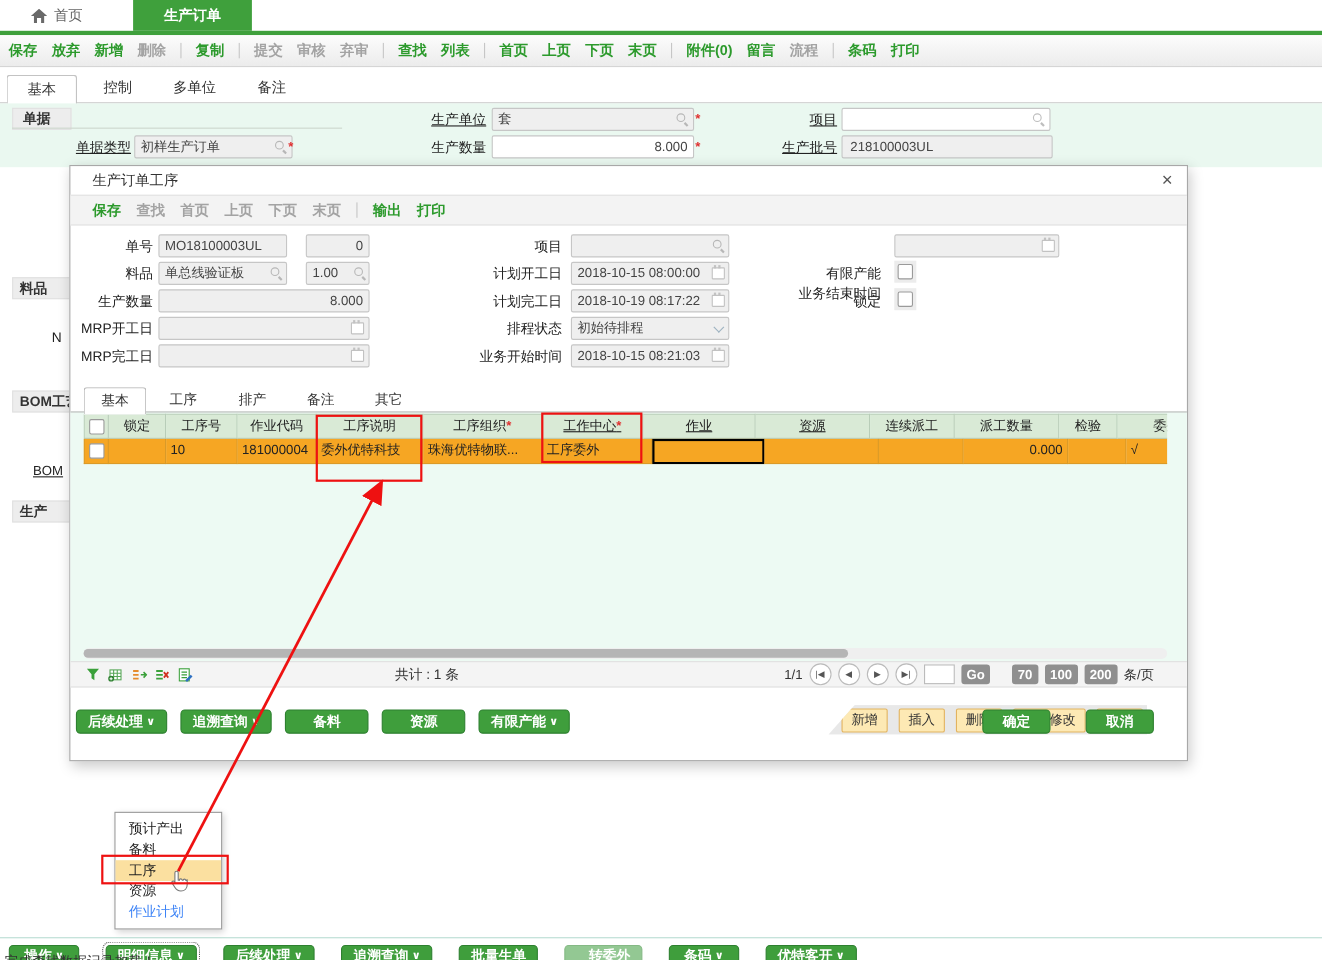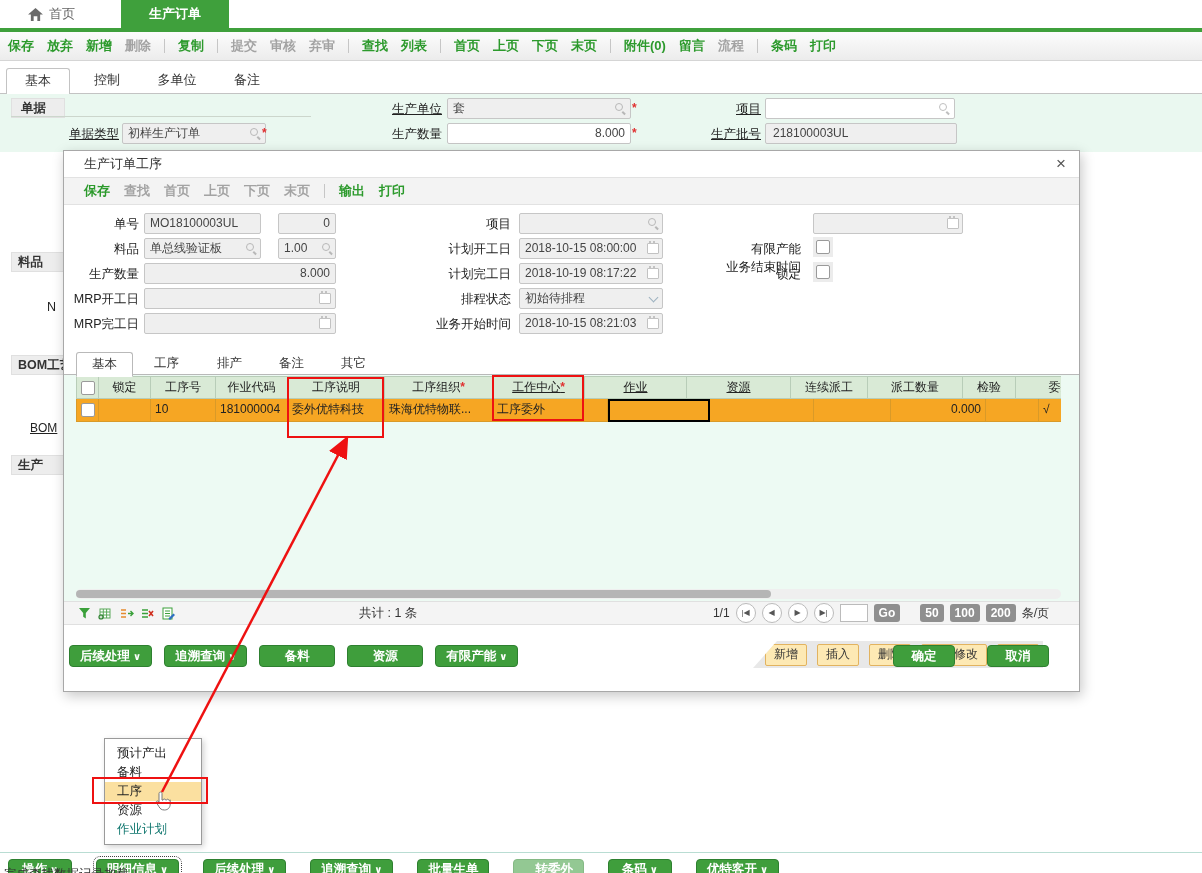--- a/index.html
+++ b/index.html
@@ -112,21 +112,21 @@
   .m-btns{position:absolute;left:5px;top:494px;display:flex;gap:12px;}
   .m-btns .grn{min-width:76px;}
   .m-btns-r{position:absolute;right:30px;top:494px;display:flex;gap:32px;}
   .m-btns-r .grn{min-width:62px;}
 
   
   .ctx{position:absolute;left:104px;top:738px;width:96px;background:#fff;border:1px solid #9a9a9a;z-index:20;
        box-shadow:2px 2px 6px rgba(0,0,0,.18);padding:5px 0;}
   .ctx-item{height:19px;line-height:19px;padding-left:12px;font-size:12.5px;color:#222;cursor:pointer;white-space:nowrap;}
   .ctx-item.hl{background:#fbe0a0;}
-  .ctx-item.dis{color:#0f766e;cursor:default;}
+  .ctx-item.dis{color:#3b82f6;cursor:default;}
   .hand{position:absolute;left:48px;top:52px;z-index:21;}
 
   
   .bbar{position:absolute;left:0;top:838px;right:0;height:35px;background:#fff;border-top:1px solid #b9ddd3;margin-top:14px;}
   .bbar-row{position:absolute;left:8px;top:6px;display:flex;gap:24px;}
   .bbar .grn{height:21px;min-width:64px;}
   .grn.focus{outline:1px dotted #444;outline-offset:2px;}
   .status{position:absolute;left:4px;top:866px;font-size:12.5px;color:#333;white-space:nowrap;}
 
   
@@ -336,21 +336,21 @@
         </div>
         <div class="g-row g-data">
           <div class="g-cell" style="width:23px;">
               <div class="chk" style="margin:4px auto 0;"></div>
             </div>
           <div class="g-cell" style="width:52px;"></div>
           <div class="g-cell left" style="width:65px;">10</div>
           <div class="g-cell left" style="width:72px;">181000004</div>
           <div class="g-cell left" style="width:97px;">委外优特科技</div>
           <div class="g-cell left" style="width:108px;">珠海优特物联...</div>
-          <div class="g-cell left" style="width:115px;">工序委外</div>
+          <div class="g-cell left" style="width:100px;">工序委外</div>
           <div class="g-cell sel" style="width:102px;"></div>
           <div class="g-cell" style="width:104px;"></div>
           <div class="g-cell" style="width:77px;"></div>
           <div class="g-cell right" style="width:95px;">0.000</div>
           <div class="g-cell" style="width:53px;"></div>
           <div class="g-cell left" style="width:90px;">√</div>
         </div>
       </div>
 
       <div class="strip">
@@ -394,21 +394,21 @@
       <span class="m-total">共计 : 1 条</span>
       <div class="pager">
         <span class="pg-num">1/1</span>
         <span class="pg">|◀</span>
         <span class="pg">◀</span>
         <span class="pg">▶</span>
         <span class="pg">▶|</span>
         <span class="pg-input"></span>
         <span class="gbtn">Go</span>
         <span style="width:8px;"></span>
-        <span class="gbtn">50</span>
+        <span class="gbtn">70</span>
         <span class="gbtn">100</span>
         <span class="gbtn">200</span>
         <span class="pg-num">条/页</span>
       </div>
     </div>
 
     <div class="m-btns">
       <span class="grn">
           <span>后续处理</span>
           <span class="arr">∨</span>

